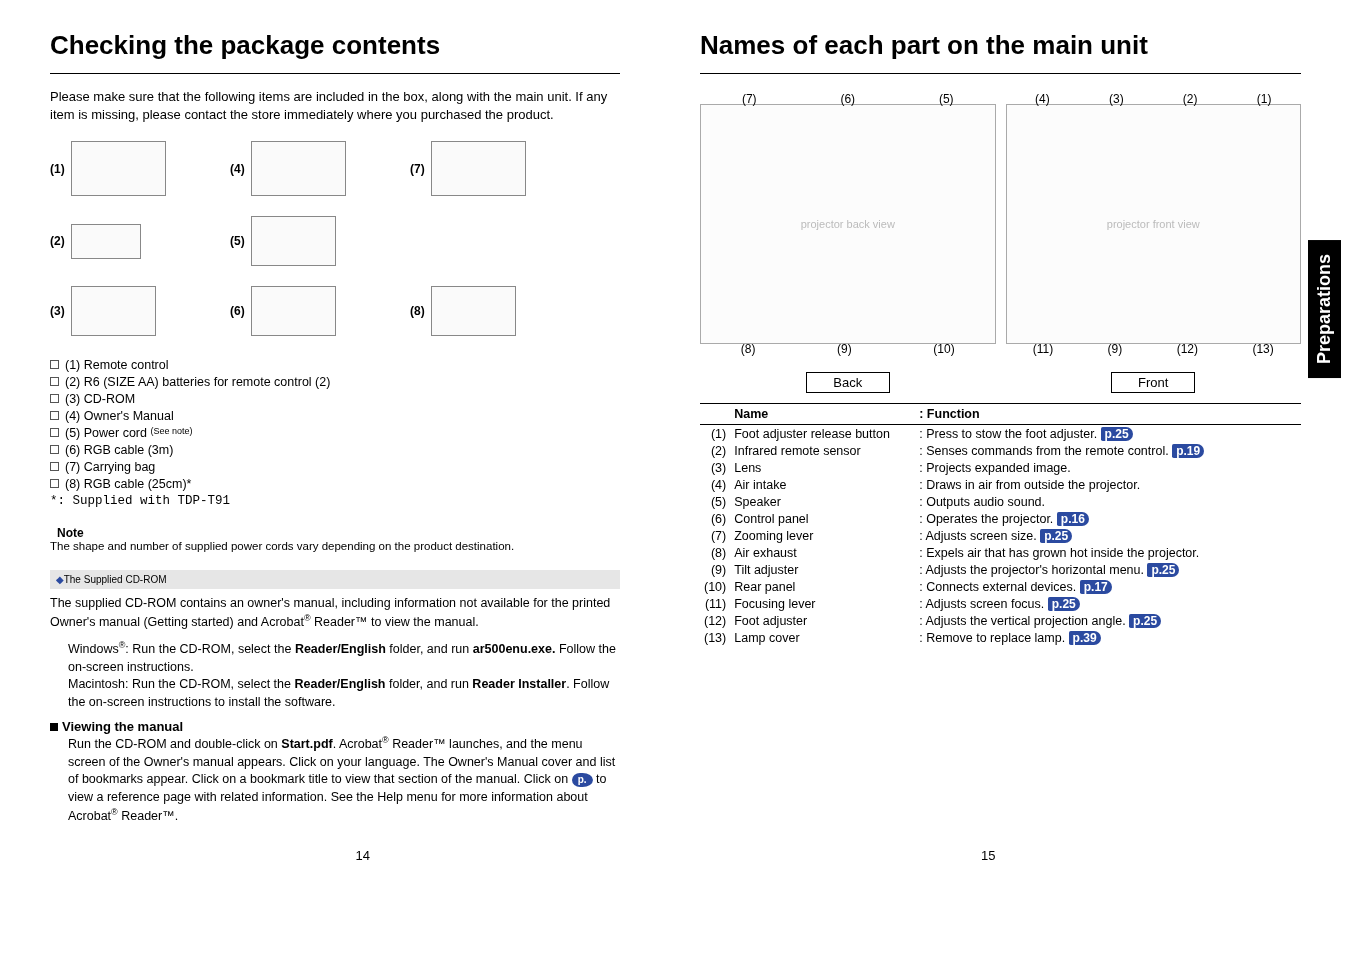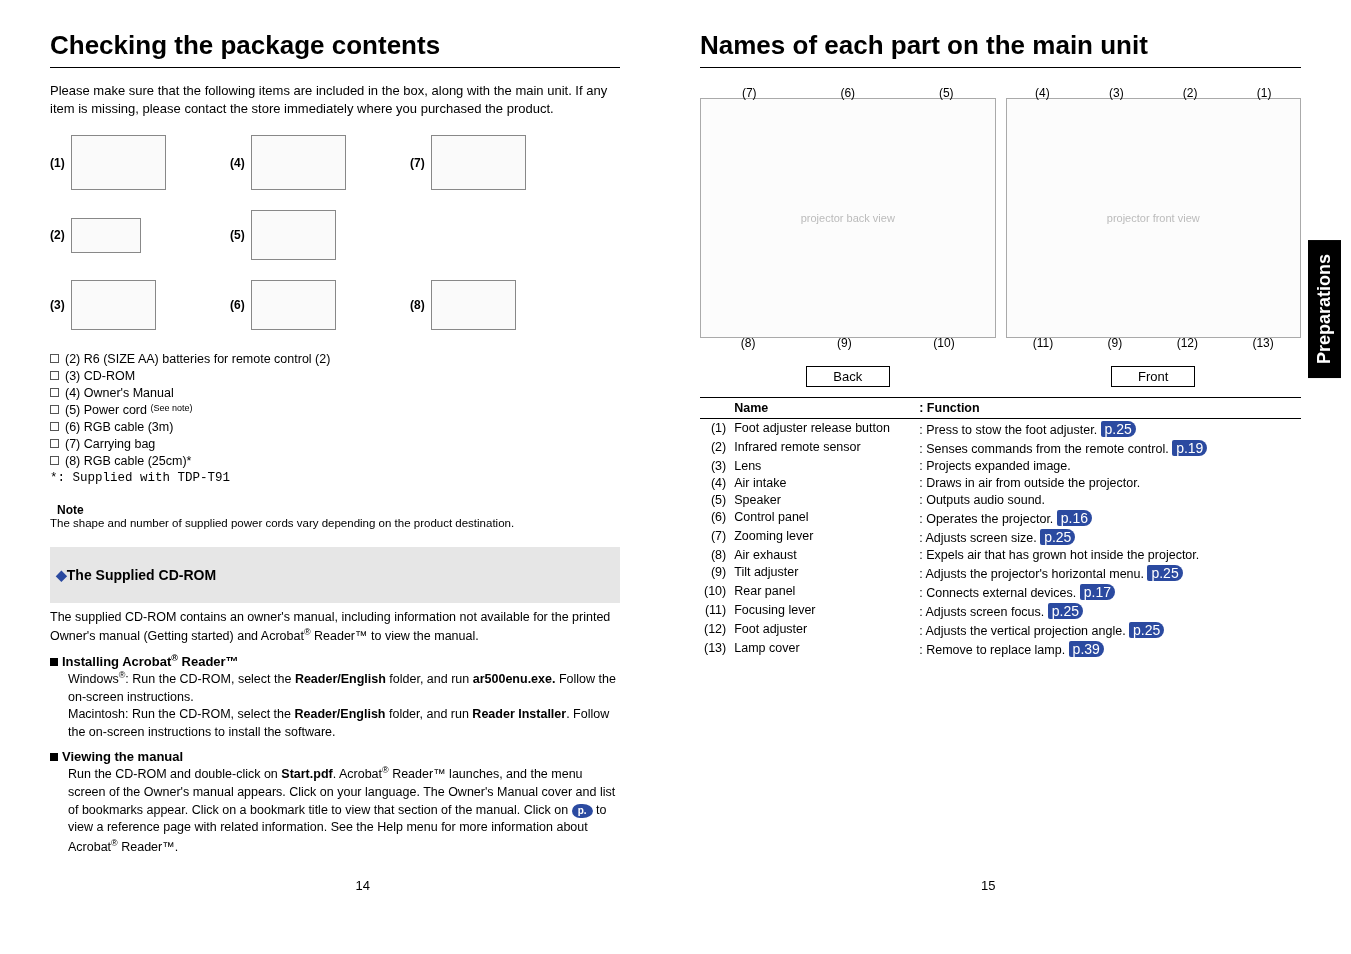--- a/index.html
+++ b/index.html
@@ -10,21 +10,21 @@
     font-size: 13px;
     color: #000;
     background: #fff;
     width: 1351px;
     position: relative;
   }
   .page-wrap { display: flex; gap: 80px; }
   .col-left { flex: 0 0 570px; }
   .col-right { flex: 1; }
   h1 { font-size: 26px; font-weight: bold; margin: 0 0 14px 0; }
-  h1.border-under { border-bottom: 1px solid #000; padding-bottom: 6px; }
+  h1.border-under { border-bottom: 1px solid #000; padding-bottom: 12px; }
   p.intro { font-size: 13px; margin: 8px 0 18px 0; line-height: 1.35; }
 
   .items-grid {
     display: grid;
     grid-template-columns: 170px 170px 170px;
     row-gap: 20px;
     column-gap: 10px;
     margin-bottom: 22px;
   }
   .item { display: flex; align-items: center; gap: 6px; font-size: 12px; font-weight: bold; }
@@ -37,35 +37,35 @@
   .checklist li { margin: 3px 0; display: flex; align-items: baseline; gap: 6px; }
   .checklist li .sq { display:inline-block; width:9px; height:9px; border:1px solid #555; margin-top:2px; }
   .see-note { font-size: 9px; position: relative; top:-3px; }
   .supplied-note { font-size: 12.5px; margin-top: 3px; font-family: Liberation Mono, monospace; }
 
   .note-block { margin-top: 18px; font-size: 11.5px; }
   .note-block strong { font-size: 12px; padding-left: 7px; }
 
   .sub-head {
     background: #e6e6e6;
-    font-weight: bold;
-    font-size: 14px;
-    padding: 20px 6px;
+    font-weight: normal;
+    font-size: 10px;
+    padding: 4px 6px;
     margin: 18px 0 6px 0;
   }
   .diamond { color:#2b4aa0; }
 
   .sub-text { font-size: 12.5px; line-height: 1.35; margin-bottom: 8px; }
   .sup { font-size: 9px; vertical-align: super; }
   .sub-bullet { font-size: 13px; font-weight: bold; margin-top: 8px; }
   .sq-bullet { display:inline-block; width:8px; height:8px; background:#000; margin-right:4px;}
   .indent { margin-left: 18px; font-size: 12.5px; line-height: 1.4; }
 
   .pref { background:#2b4aa0; color:#fff; font-size:10px; font-weight:bold; padding:0 6px; border-radius:8px 50% 50% 8px / 50%; display:inline-block; }
-  .pref-small { background:#2b4aa0; color:#fff; font-size:14px; font-weight:normal; padding:0 4px; border-radius:2px 8px 8px 2px; display:inline-block; }
+  .pref-small { background:#2b4aa0; color:#fff; font-size:12px; font-weight:bold; padding:0 4px; border-radius:2px 8px 8px 2px; display:inline-block; }
 
   .diagram-area { display:flex; gap:10px; margin: 18px 0 10px 0; }
   .diag { flex:1; position:relative; }
   .proj-img { width:100%; height:240px; border:1px solid #aaa; background:#fcfcfc; display:flex; align-items:center; justify-content:center; color:#bbb; font-size:11px;}
   .callouts-top { display:flex; justify-content:space-around; font-size:12px; margin-bottom:-2px;}
   .callouts-bottom { display:flex; justify-content:space-around; font-size:12px; margin-top:-2px;}
   .diag-label { border:1px solid #000; text-align:center; font-size:13px; padding:2px 0; margin:16px auto 0; width:84px;}
 
   .tab-preparations {
     position:absolute;
@@ -130,20 +130,24 @@
         </div>
       <div class="item">
           <span>(8)</span>
           <div class="ph ph-md"></div>
         </div>
     </div>
 
     <ul class="checklist">
       <li>
           <span class="sq"></span>
+          <span>(1)  Remote control</span>
+        </li>
+      <li>
+          <span class="sq"></span>
           <span>(2)  R6 (SIZE AA) batteries for remote control (2)</span>
         </li>
       <li>
           <span class="sq"></span>
           <span>(3)  CD-ROM</span>
         </li>
       <li>
           <span class="sq"></span>
           <span>(4)  Owner's Manual</span>
         </li>
@@ -169,21 +173,20 @@
     <div class="note-block">
       <strong>Note</strong><br>
       <span>The shape and number of supplied power cords vary depending on the product destination.</span>
     </div>
 
     <div class="sub-head"><span class="diamond">◆</span><span>The Supplied CD-ROM</span></div>
     <div class="sub-text">
       <span>The supplied CD-ROM contains an owner's manual, including information not available for the printed Owner's manual (Getting started) and Acrobat</span><span class="sup">®</span><span> Reader™ to view the manual.</span>
     </div>
 
-    <div class="sub-bullet"><span class="sq-bullet"></span><span>Installing Acrobat</span><span class="sup">®</span><span> Reader™</span></div>
     <div class="indent">
       <span>Windows</span><span class="sup">®</span><span>: Run the CD-ROM, select the </span><b>Reader/English</b><span> folder, and run </span><b>ar500enu.exe.</b><span> Follow the on-screen instructions.</span>
     </div>
     <div class="indent">
       <span>Macintosh: Run the CD-ROM, select the </span><b>Reader/English</b><span> folder, and run </span><b>Reader Installer</b><span>. Follow the on-screen instructions to install the software.</span>
     </div>
 
     <div class="sub-bullet"><span class="sq-bullet"></span><span>Viewing the manual</span></div>
     <div class="indent">
       <span>Run the CD-ROM and double-click on </span><b>Start.pdf</b><span>. Acrobat</span><span class="sup">®</span><span> Reader™ launches, and the menu screen of the Owner's manual appears. Click on your language. The Owner's Manual cover and list of bookmarks appear. Click on a bookmark title to view that section of the manual. Click on </span>

